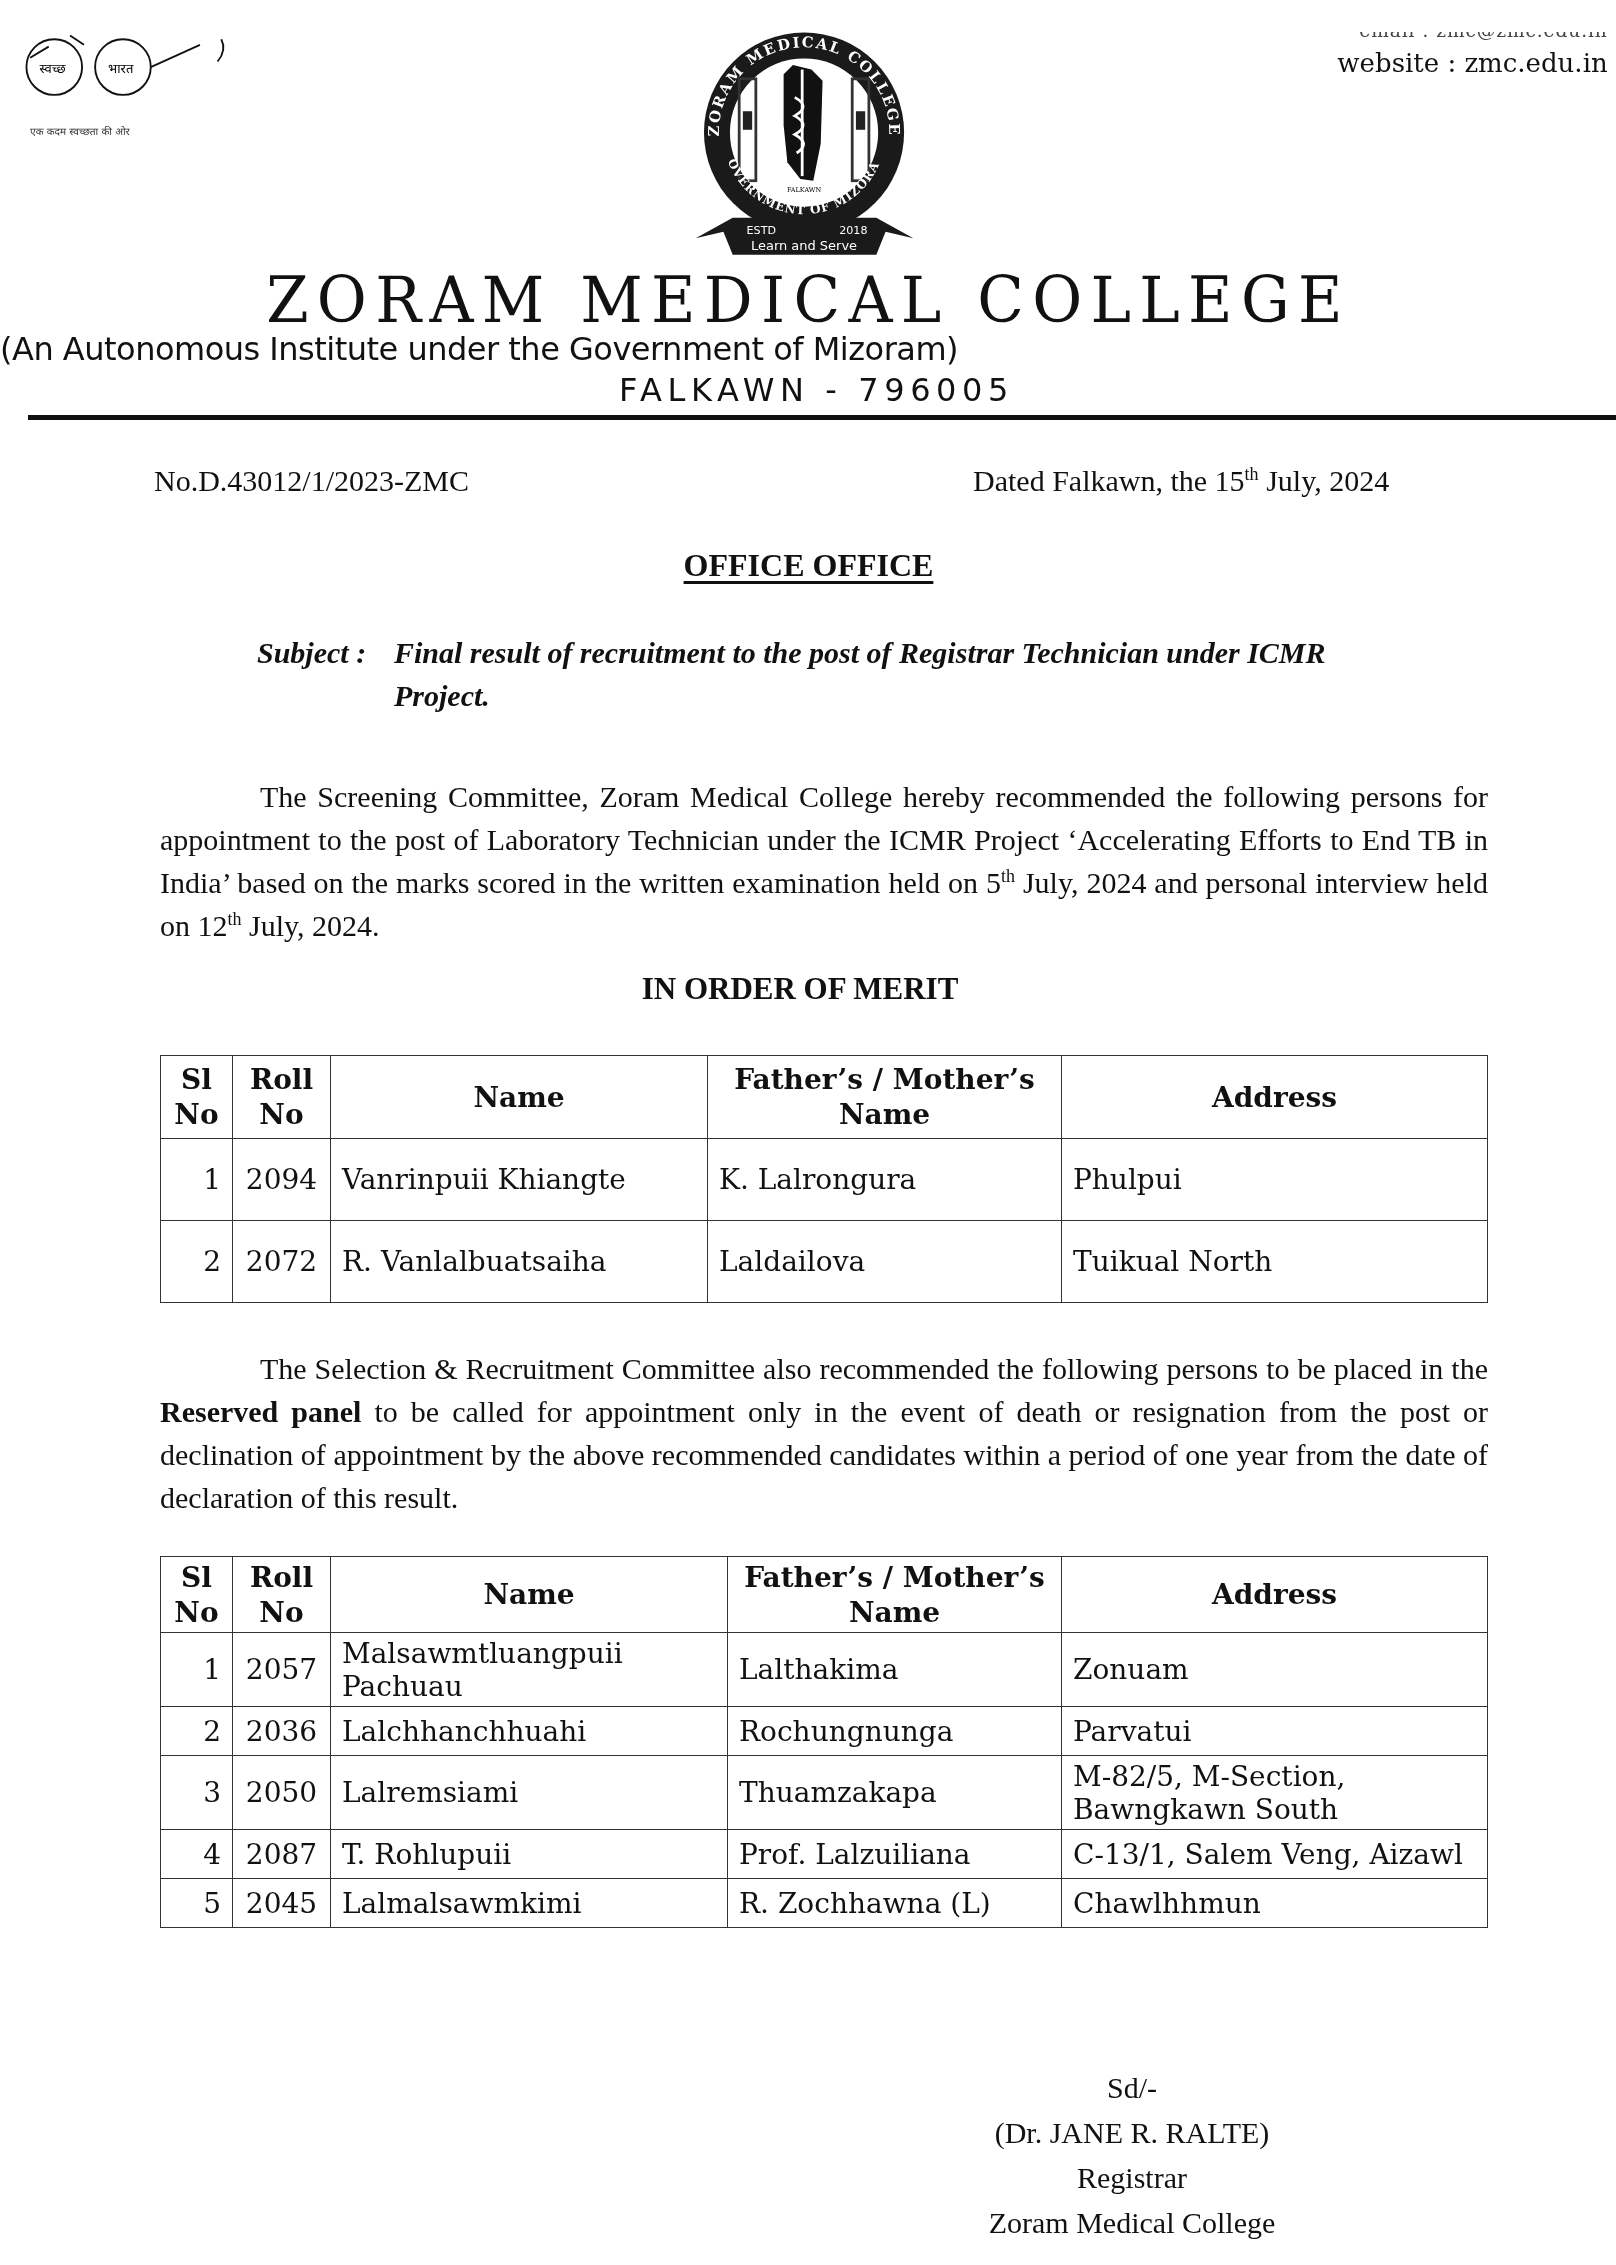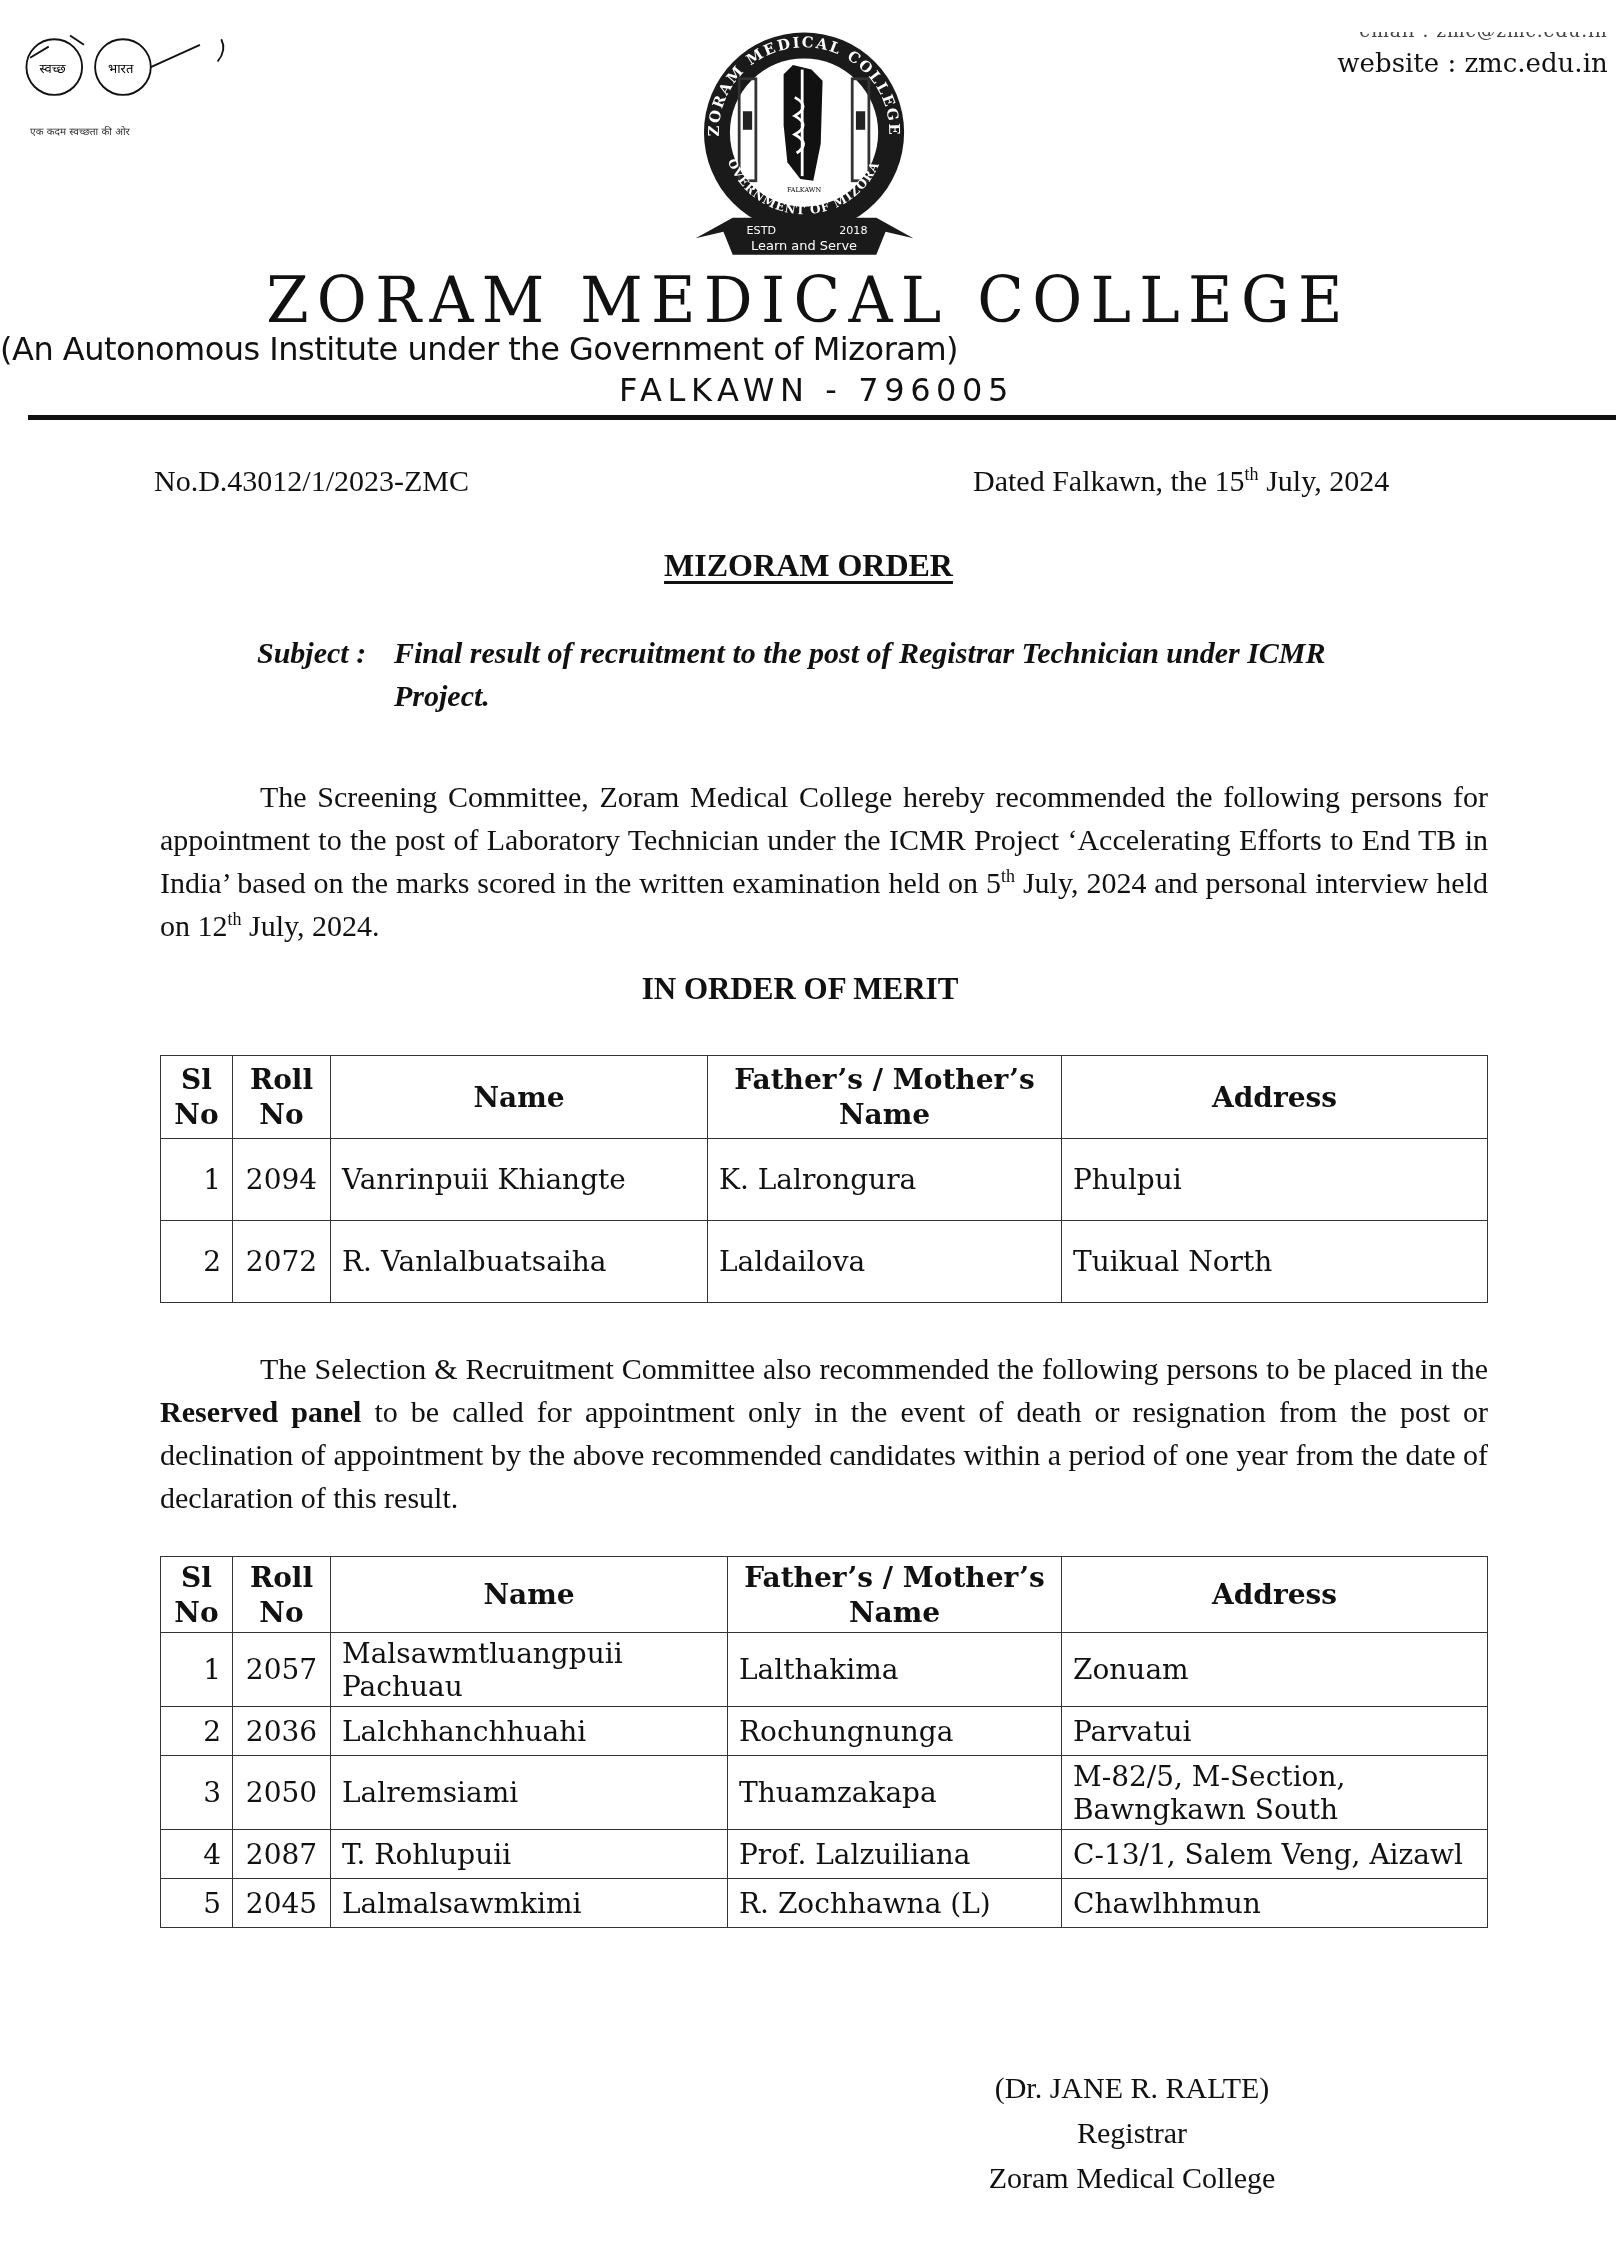--- a/index.html
+++ b/index.html
@@ -111,21 +111,21 @@
 </div>
 
 <div class="abs college-title">ZORAM MEDICAL COLLEGE</div>
 <div class="abs college-sub">(An Autonomous Institute under the Government of Mizoram)</div>
 <div class="abs college-addr">FALKAWN - 796005</div>
 <div class="abs rule"></div>
 
 <div class="abs ref-no">No.D.43012/1/2023-ZMC</div>
 <div class="abs ref-date"><span>Dated Falkawn, the 15</span><sup>th</sup><span> July, 2024</span></div>
 
-<div class="abs office-order"><span>MIZORAM ORDER</span></div>
+<div class="abs office-order"><span>OFFICE OFFICE</span></div>
 
 <div class="abs subject">
   <span class="lbl">Subject :</span><span>Final result of recruitment to the post of Registrar Technician under ICMR</span>
   <span class="txt2">Project.</span>
 </div>
 
 <div class="abs para para1"><span class="indent"></span><span>The Screening Committee, Zoram Medical College hereby recommended the following persons for appointment to the post of Laboratory Technician under the ICMR Project ‘Accelerating Efforts to End TB in India’ based on the marks scored in the written examination held on 5</span><sup>th</sup><span> July, 2024 and personal interview held on 12</span><sup>th</sup><span> July, 2024.</span></div>
 
 <div class="abs merit-head">IN ORDER OF MERIT</div>
 
@@ -216,17 +216,18 @@
       <td class="num">5</td>
       <td class="roll">2045</td>
       <td>Lalmalsawmkimi</td>
       <td>R. Zochhawna (L)</td>
       <td>Chawlhhmun</td>
     </tr>
   </tbody>
 </table>
 
 <div class="abs sign">
+  <div>Sd/-</div>
   <div>(Dr. JANE R. RALTE)</div>
   <div>Registrar</div>
   <div>Zoram Medical College</div>
 </div>
 
 
 </body></html>

